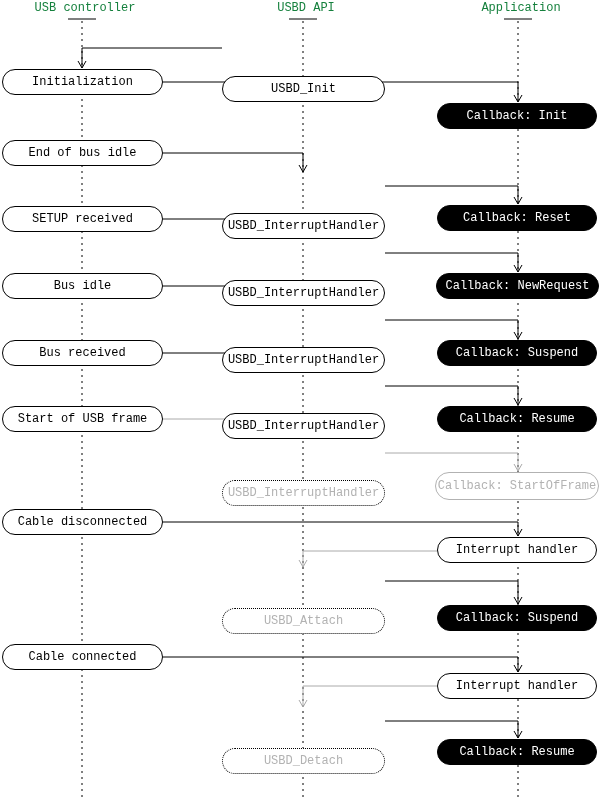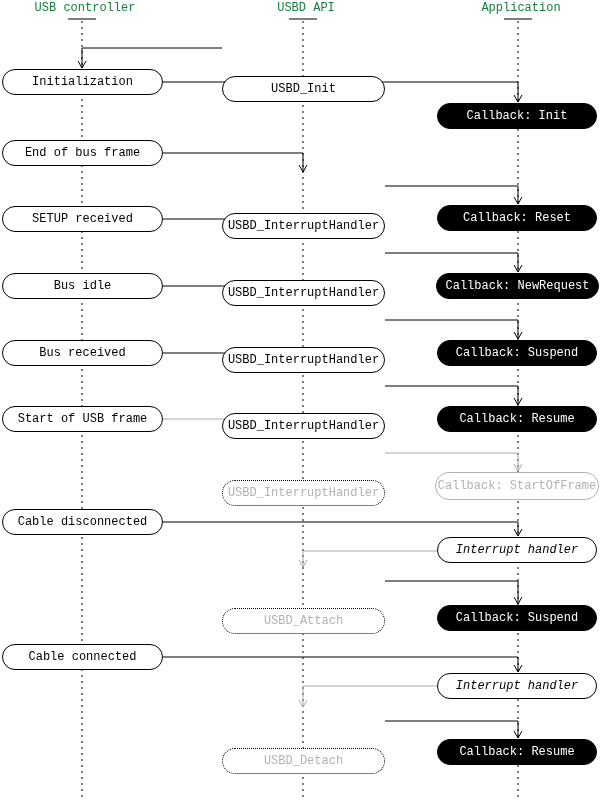--- a/index.html
+++ b/index.html
@@ -24,21 +24,21 @@
   .api{left:222px;width:163px;background:#fff;border:1px solid #000;color:#000;margin-top:40px;}
   .api.inactive{border:1px dotted #000;color:#b2b2b2;}
   .cb{left:437px;width:160px;background:#000;color:#fff;border:1px solid #000;}
   .cb.wide{left:436px;width:163px;text-align:right;}
   .cb-inactive{
     position:absolute;box-sizing:border-box;left:435px;width:164px;height:28px;
     display:flex;align-items:center;justify-content:center;border-radius:14px;
     background:#fff;border:1px solid #b2b2b2;color:#b2b2b2;
     font-size:12px;white-space:nowrap;
   }
-  .handler{left:437px;width:160px;background:#fff;border:1px solid #000;color:#000;font-style:italic;}
+  .handler{left:437px;width:160px;background:#fff;border:1px solid #000;color:#000;}
 </style>
 </head>
 <body>
 
 <div class="stage">
 
   <svg class="wires" width="600" height="804" viewBox="0 0 600 804">
 
     <g>
       <line x1="68" y1="19" x2="96" y2="19"></line>
@@ -128,21 +128,21 @@
   </svg>
 
   <div class="colhead" style="left:0px">USB controller</div>
   <div class="colhead" style="left:221px">USBD API</div>
   <div class="colhead" style="left:436px">Application</div>
 
   <div class="box api" style="top:36px">USBD_Init</div>
   <div class="box cb" style="top:103px">Callback: Init</div>
   <div class="box event" style="top:69px">Initialization</div>
 
-  <div class="box event" style="top:140px">End of bus frame</div>
+  <div class="box event" style="top:140px">End of bus idle</div>
   <div class="box api" style="top:173px">USBD_InterruptHandler</div>
   <div class="box cb" style="top:205px">Callback: Reset</div>
 
   <div class="box event" style="top:206px">SETUP received</div>
   <div class="box api" style="top:240px">USBD_InterruptHandler</div>
   <div class="box cb wide" style="top:273px">Callback: NewRequest</div>
 
   <div class="box event" style="top:273px">Bus idle</div>
   <div class="box api" style="top:307px">USBD_InterruptHandler</div>
   <div class="box cb" style="top:340px">Callback: Suspend</div>

